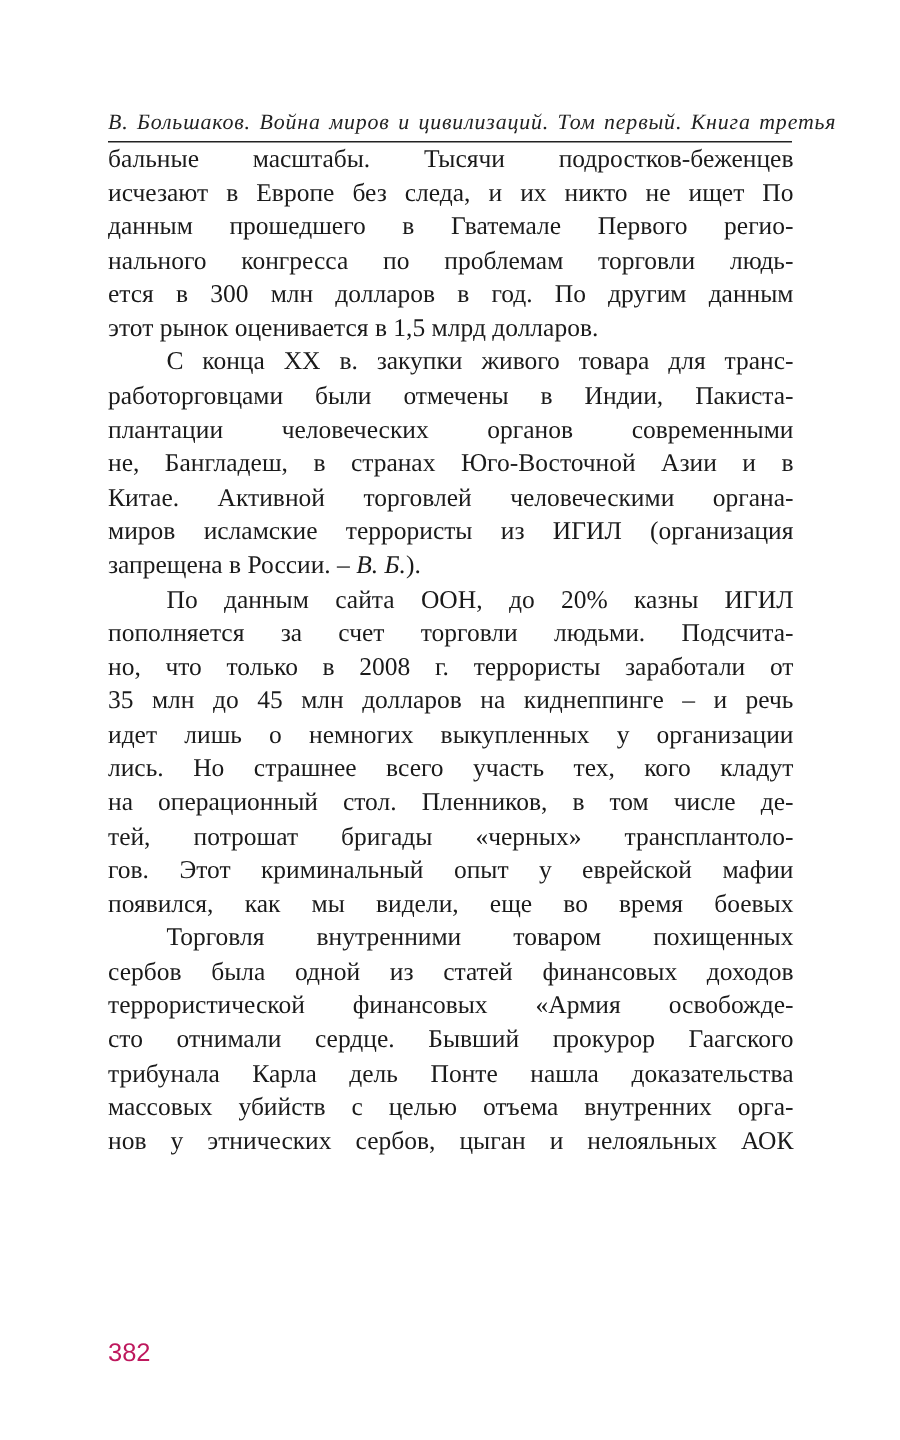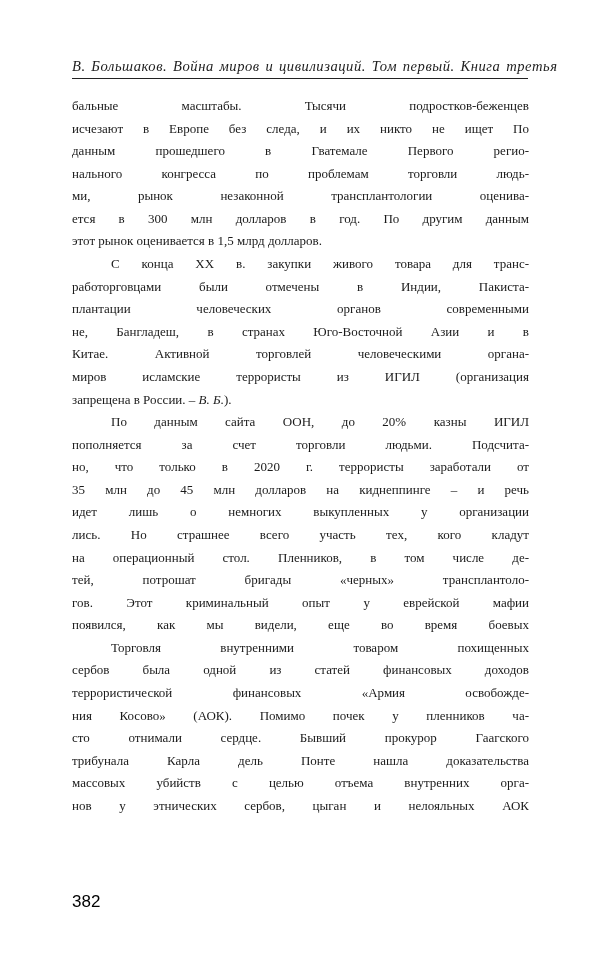--- a/index.html
+++ b/index.html
@@ -1,94 +1,92 @@
 <!DOCTYPE html>
 <html><head>
 <meta charset="utf-8">
 <style>
   html, body { margin: 0; padding: 0; }
   body {
     width: 600px; height: 960px; background: #ffffff; position: relative; overflow: hidden;
     font-family: "DejaVu Serif", "Liberation Serif", serif; color: #1a1a1a;
   }
   .header {
-    position: absolute; left: 72px; top: 58px; width: 456px;
+    position: absolute; left: 72px; top: 74px; width: 456px;
     border-bottom: 1.3px solid #222;
     padding-bottom: 3px;
   }
   .header-text {
     font-family: "Liberation Serif", serif; font-style: italic;
     font-size: 14.6px; letter-spacing: 0.55px; word-spacing: 1.5px;
     white-space: nowrap; color: #222; display: block; text-align: justify;
     text-align-last: justify;
   }
   .body {
     position: absolute; left: 72px; top: 95px; width: 457px;
   }
   .line {
     display: block; height: 22.58px; line-height: 22.58px;
-    font-family: "Liberation Serif", serif; font-size: 13px;
+    font-family: "Liberation Serif", serif; font-size: 17px;
     text-align: justify; text-align-last: justify; white-space: nowrap;
     overflow: visible;
   }
   .line.last { text-align-last: left; }
   .line.indent { padding-left: 39px; }
   .line .it { font-style: italic; }
   .page-number {
     position: absolute; left: 72px; top: 892px;
-    font-family: "Liberation Sans", sans-serif; font-size: 17px; color: #000000;
+    font-family: "Liberation Sans", sans-serif; font-size: 17px; color: #be185d;
   }
 </style>
 </head>
 <body>
 
 <div class="header">
   <span class="header-text">В. Большаков. Война миров и цивилизаций. Том первый. Книга третья</span>
 </div>
 
 <div class="body">
 
   <div>
     <span class="line">бальные масштабы. Тысячи подростков-беженцев</span>
     <span class="line">исчезают в Европе без следа, и их никто не ищет По</span>
     <span class="line">данным прошедшего в Гватемале Первого регио-</span>
     <span class="line">нального конгресса по проблемам торговли людь-</span>
-    <span class="line">ми, рынок незаконной трансплантологии оценива-</span>
     <span class="line">ется в 300 млн долларов в год. По другим данным</span>
     <span class="line last">этот рынок оценивается в 1,5 млрд долларов.</span>
   </div>
 
   <div>
     <span class="line indent">С конца XX в. закупки живого товара для транс-</span>
     <span class="line">работорговцами были отмечены в Индии, Пакиста-</span>
     <span class="line">плантации человеческих органов современными</span>
     <span class="line">не, Бангладеш, в странах Юго-Восточной Азии и в</span>
     <span class="line">Китае. Активной торговлей человеческими органа-</span>
     <span class="line">миров исламские террористы из ИГИЛ (организация</span>
     <span class="line last"><span>запрещена в России. – </span><span class="it">В. Б.</span><span>).</span></span>
   </div>
 
   <div>
     <span class="line indent">По данным сайта ООН, до 20% казны ИГИЛ</span>
     <span class="line">пополняется за счет торговли людьми. Подсчита-</span>
-    <span class="line">но, что только в 2020 г. террористы заработали от</span>
+    <span class="line">но, что только в 2008 г. террористы заработали от</span>
     <span class="line">35 млн до 45 млн долларов на киднеппинге – и речь</span>
     <span class="line">идет лишь о немногих выкупленных у организации</span>
     <span class="line">лись. Но страшнее всего участь тех, кого кладут</span>
     <span class="line">на операционный стол. Пленников, в том числе де-</span>
     <span class="line">тей, потрошат бригады «черных» трансплантоло-</span>
     <span class="line">гов. Этот криминальный опыт у еврейской мафии</span>
     <span class="line">появился, как мы видели, еще во время боевых</span>
   </div>
 
   <div>
     <span class="line indent">Торговля внутренними товаром похищенных</span>
     <span class="line">сербов была одной из статей финансовых доходов</span>
     <span class="line">террористической финансовых «Армия освобожде-</span>
-    <span class="line">ния Косово» (АОК). Помимо почек у пленников ча-</span>
     <span class="line">сто отнимали сердце. Бывший прокурор Гаагского</span>
     <span class="line">трибунала Карла дель Понте нашла доказательства</span>
     <span class="line">массовых убийств с целью отъема внутренних орга-</span>
     <span class="line">нов у этнических сербов, цыган и нелояльных АОК</span>
   </div>
 </div>
 
 <div class="page-number">382</div>
 
 </body></html>

